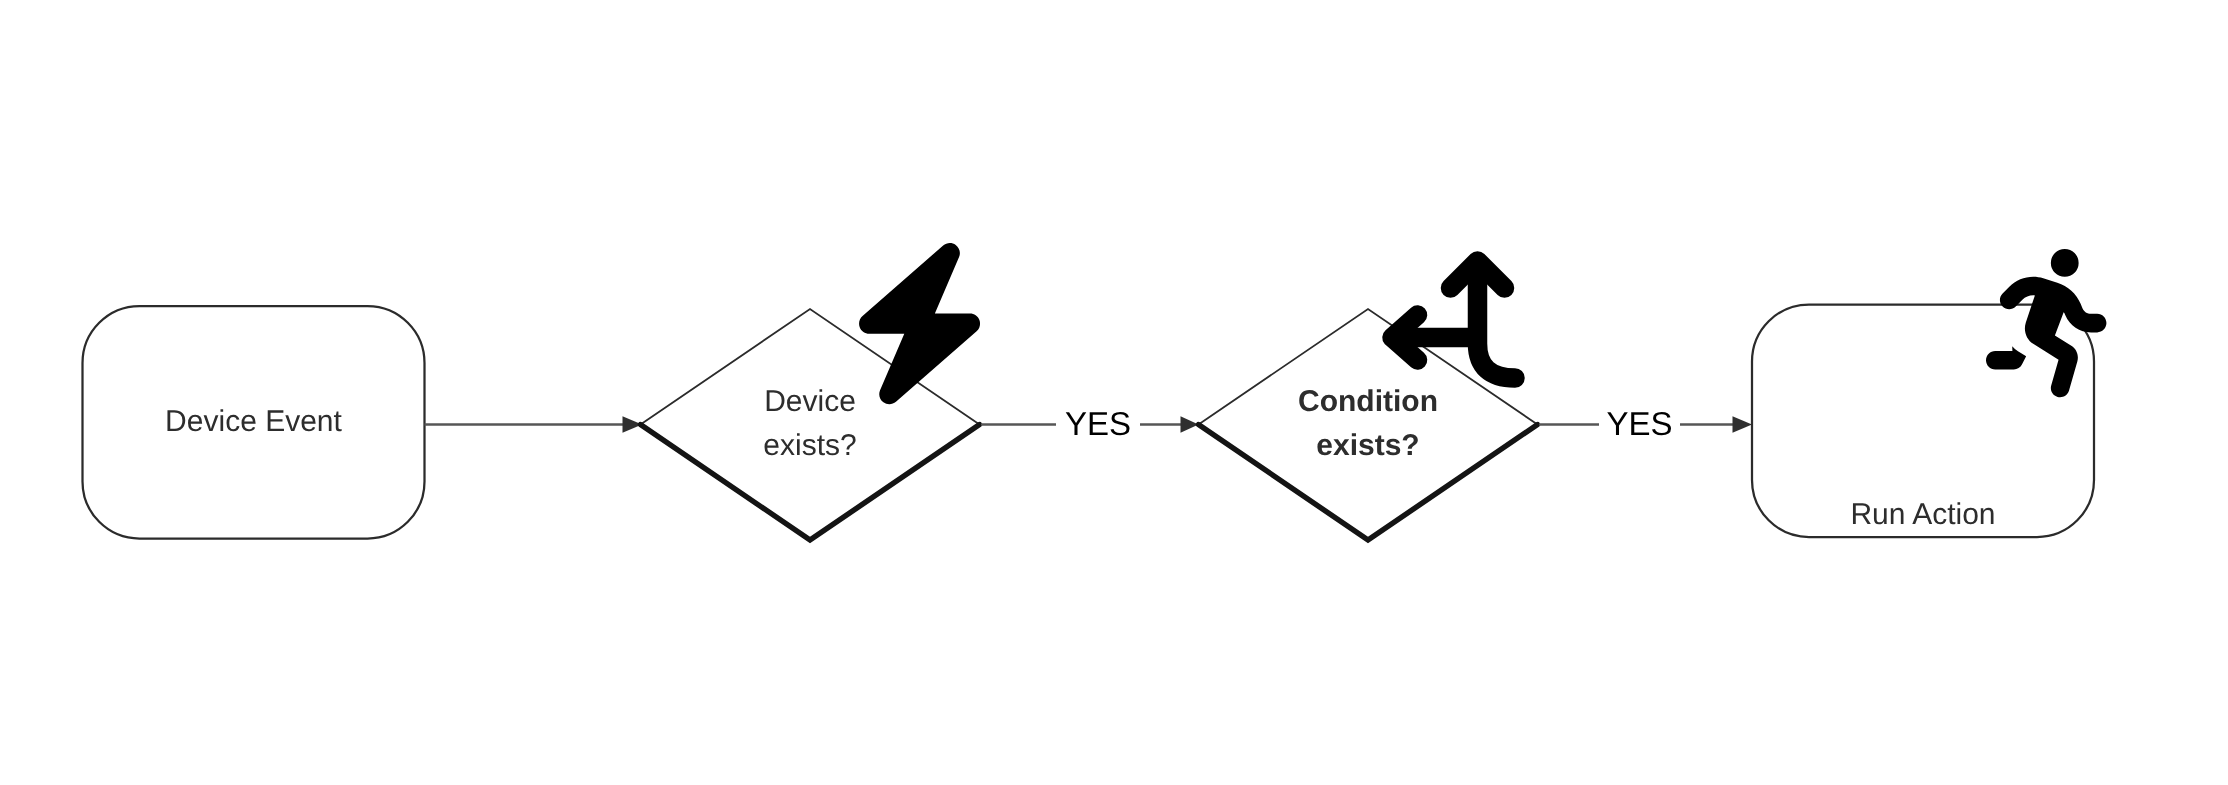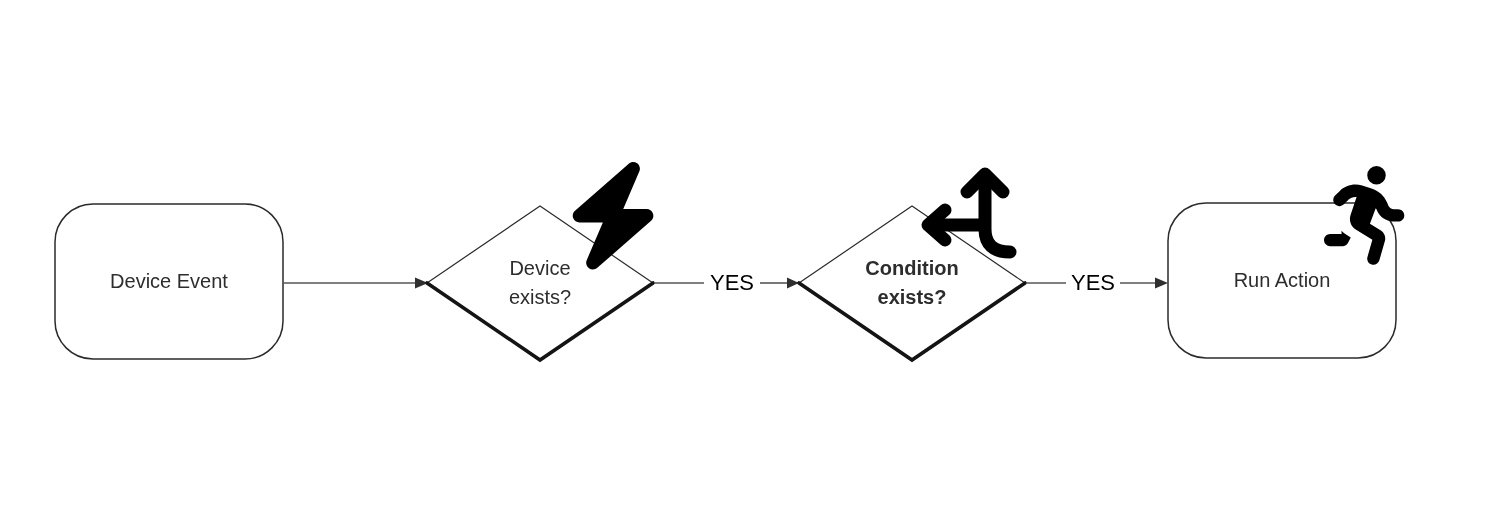--- a/index.html
+++ b/index.html
@@ -93,17 +93,17 @@
 
   <div class="node-label" style="left:799px; top:206px; width:226px; height:154px;font-weight:bold;">
     <span>Condition</span>
     <span>exists?</span>
   </div>
 
   <div class="edge-label" style="left:1064px; top:267px; width:58px; height:31px;">
     <span>YES</span>
   </div>
 
-  <div class="node-label" style="left:1168px; top:203px; width:228px; height:155px;">
+  <div class="node-label" style="left:1168px; top:203px; width:228px; height:155px;justify-content:flex-end;">
     <span>Run Action</span>
   </div>
 
 </div>
 
 </body></html>

